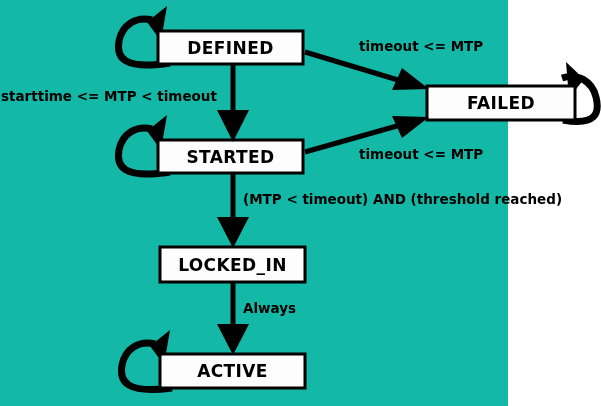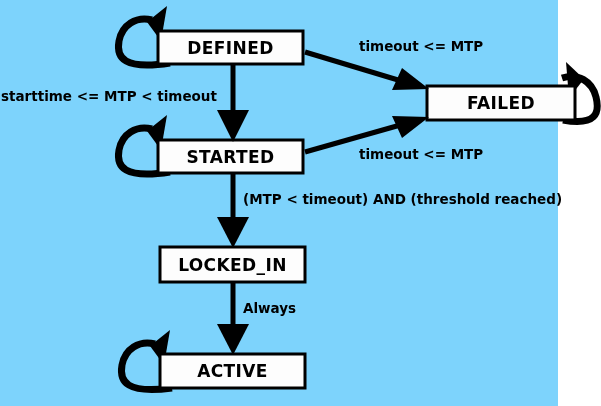--- a/index.html
+++ b/index.html
@@ -8,23 +8,23 @@
     background: #ffffff;
   }
   body {
     width: 601px;
     height: 406px;
     font-family: "DejaVu Sans", sans-serif;
     overflow: hidden;
   }
   #diagram-root {
     position: relative;
-    width: 558px;
+    width: 508px;
     height: 406px;
-    background: #7dd3fc;
+    background: #14b8a6;
   }
   svg#state-diagram {
     display: block;
     width: 601px;
     height: 406px;
   }
   .state-box-rect {
     fill: #fdfdfd;
     stroke: #000000;
     stroke-width: 3;

